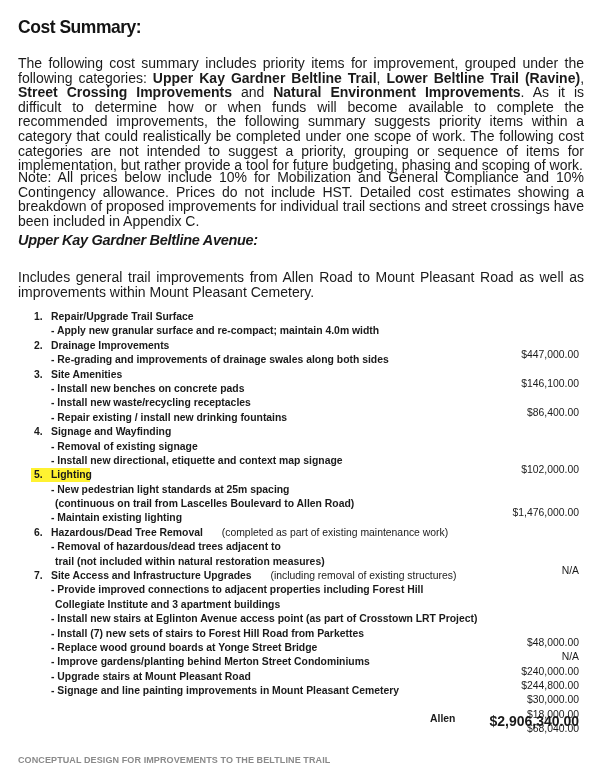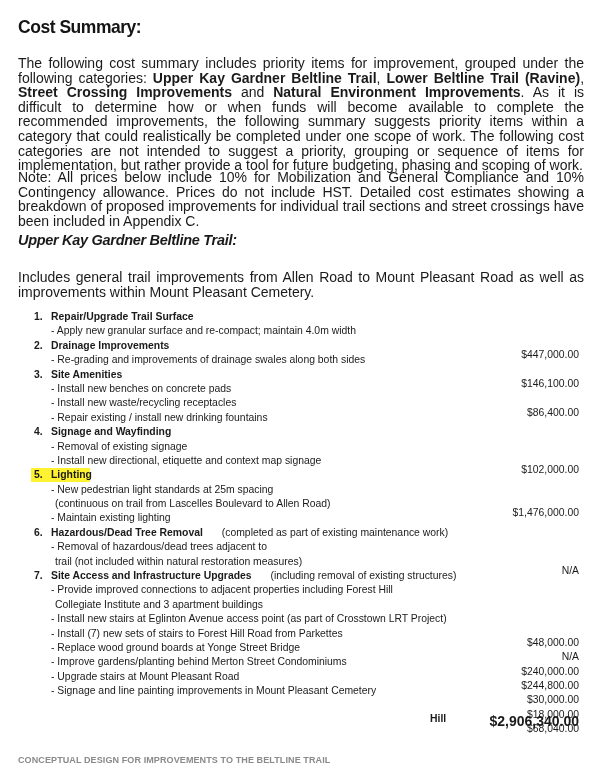--- a/index.html
+++ b/index.html
@@ -13,39 +13,39 @@
   .intro { top: 56px; }
   .note { top: 170px; }
   .h2 { position: absolute; left: 18px; top: 232px; font-size: 14.5px; font-weight: bold;
         font-style: italic; letter-spacing: -0.3px; color: #1a1a1a; }
   .sub { top: 270px; }
   .list { position: absolute; left: 0; top: 310px; width: 602px; font-size: 10.4px; }
   .row { position: relative; height: 14.4px; line-height: 14.4px; }
   .num { position: absolute; left: 34px; font-weight: bold; }
   .title { position: absolute; left: 51px; font-weight: bold; }
   .title .norm { font-weight: normal; padding-left: 16px; }
-  .desc { position: absolute; left: 51px; }
+  .desc { position: absolute; left: 51px; font-weight: bold; }
   .desc.cont { left: 55px; }
   .price { position: absolute; right: 23px; text-align: right; margin-top: 38px; }
   .hl-box { position: absolute; left: 31px; top: 0; height: 14px; width: 59px; background: #fff231; }
   .total-label { position: absolute; left: 430px; top: 713px; font-size: 10.4px; font-weight: bold; }
   .total-value { position: absolute; right: 23px; top: 713px; font-size: 14px; font-weight: bold; }
   .footer { position: absolute; left: 18px; top: 754px; font-size: 9.6px; font-weight: bold;
             color: #8a8a8a; letter-spacing: 0.1px; transform: scaleX(0.94); transform-origin: left; }
 </style>
 </head>
 <body>
 
 <div class="h1">Cost Summary:</div>
 
 <div class="para intro"><span>The following cost summary includes priority items for improvement, grouped under the following categories: </span><b>Upper Kay Gardner Beltline Trail</b><span>, </span><b>Lower Beltline Trail (Ravine)</b><span>, </span><b>Street Crossing Improvements</b><span> and </span><b>Natural Environment Improvements</b><span>.  As it is difficult to determine how or when funds will become available to complete the recommended improvements, the following summary suggests priority items within a category that could realistically be completed under one scope of work.  The following cost categories are not intended to suggest a priority, grouping or sequence of items for implementation, but rather provide a tool for future budgeting, phasing and scoping of work.</span></div>
 
 <div class="para note">Note:  All prices below include 10% for Mobilization and General Compliance and 10% Contingency allowance. Prices do not include HST. Detailed cost estimates showing a breakdown of proposed improvements for individual trail sections and street crossings have been included in Appendix C.</div>
 
-<div class="h2">Upper Kay Gardner Beltline Trail:</div>
+<div class="h2">Upper Kay Gardner Beltline Avenue:</div>
 
 <div class="para sub">Includes general trail improvements from Allen Road to Mount Pleasant Road as well as improvements within Mount Pleasant Cemetery.</div>
 
 <div class="list">
 
   <div class="row">
     <span class="num">1.</span>
     <span class="title">Repair/Upgrade Trail Surface</span>
     <span class="price">$447,000.00</span>
   </div>
@@ -148,16 +148,16 @@
   <div class="row">
     <span class="desc">- Upgrade stairs at Mount Pleasant Road</span>
     <span class="price">$18,000.00</span>
   </div>
   <div class="row">
     <span class="desc">- Signage and line painting improvements in Mount Pleasant Cemetery</span>
     <span class="price">$68,040.00</span>
   </div>
 </div>
 
-<div class="total-label">Hill</div>
+<div class="total-label">Allen</div>
 <div class="total-value">$2,906,340.00</div>
 
 <div class="footer">CONCEPTUAL DESIGN FOR IMPROVEMENTS TO THE BELTLINE TRAIL</div>
 
 </body></html>

